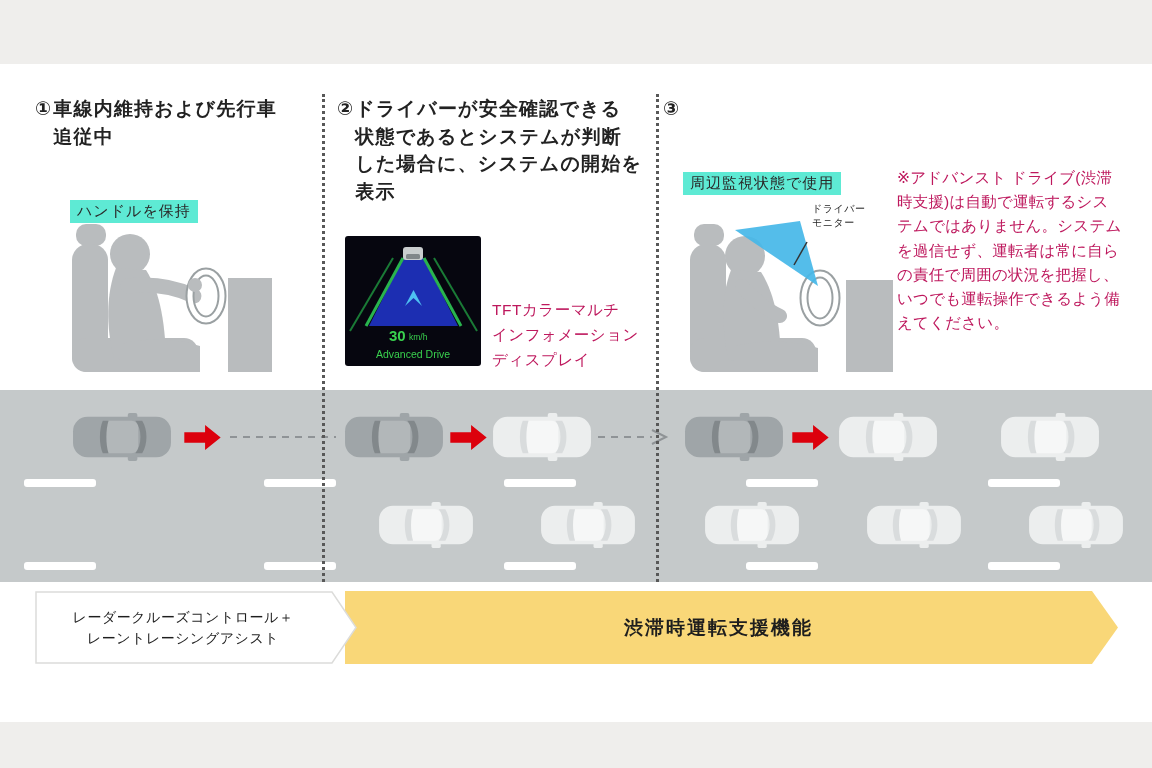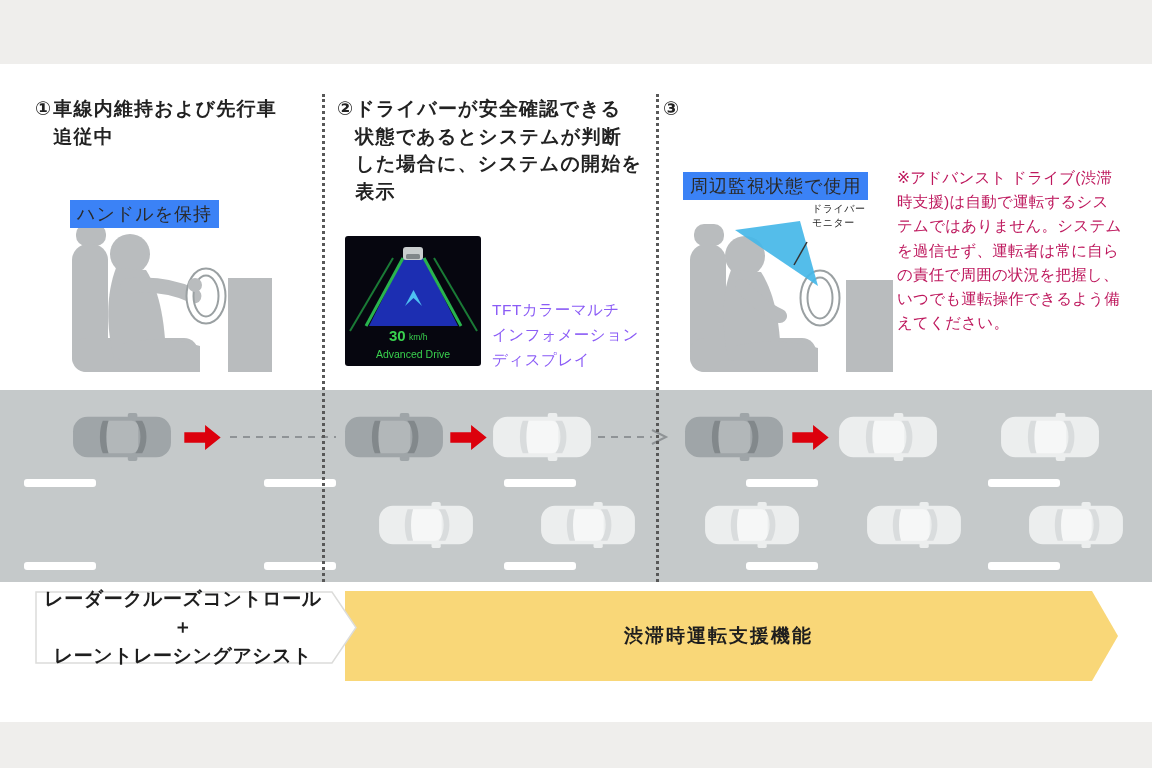--- a/index.html
+++ b/index.html
@@ -4,28 +4,28 @@
 <style>
   *{margin:0;padding:0;box-sizing:border-box}
   body{font-family:"Liberation Sans","DejaVu Sans",sans-serif;background:#efeeec}
   .page{position:relative;width:1152px;height:768px;background:#efeeec;overflow:hidden}
   .panel{position:absolute;left:0;top:64px;width:1152px;height:658px;background:#fff}
   .abs{position:absolute}
   .preline{white-space:pre-line}
   .heading{display:flex;font-weight:700;font-size:19px;line-height:1.45;color:#222;letter-spacing:1.2px}
   .heading .num{flex:0 0 auto;margin-right:1px}
   .sep{position:absolute;width:0;border-left:3px dotted #585858}
-  .imglabel{position:absolute;background:#3b82f6;padding:2px 7px;font-size:18px;color:#2a2a2a;letter-spacing:1px}
-  .sidelabel{position:absolute;font-size:15.5px;line-height:1.6;color:#8b5cf6;letter-spacing:0.5px}
+  .imglabel{position:absolute;background:#5eead4;padding:2px 7px;font-size:15px;color:#2a2a2a;letter-spacing:1px}
+  .sidelabel{position:absolute;font-size:15.5px;line-height:1.6;color:#be185d;letter-spacing:0.5px}
   .monlabel{position:absolute;font-size:10px;line-height:1.35;color:#1f1f1f;letter-spacing:0.5px}
   .note{position:absolute;left:897px;top:166px;width:226px;font-size:15.5px;line-height:1.56;color:#be185d;letter-spacing:0.2px}
   .car{color:inherit}
   .car-gray{--body:#9fa5a8;--roof:#b2b7b9;--glass:#82888b}
   .car-white{--body:#eceeee;--roof:#f6f7f7;--glass:#d9dcdd}
-  .banner-text-w{position:absolute;left:0;top:0;right:26px;bottom:0;display:flex;align-items:center;justify-content:center;text-align:center;font-weight:700;font-size:19px;line-height:1.5;color:#1e1e1e;letter-spacing:0.5px}
+  .banner-text-w{position:absolute;left:0;top:0;right:26px;bottom:0;display:flex;align-items:center;justify-content:center;text-align:center;font-weight:400;font-size:14px;line-height:1.5;color:#1e1e1e;letter-spacing:0.5px}
   .banner-text-y{position:absolute;left:0;top:0;right:26px;bottom:0;display:flex;align-items:center;justify-content:center;text-align:center;font-weight:700;font-size:19px;color:#1e1e1e;letter-spacing:2px}
   .tft svg text{font-family:"Liberation Sans","DejaVu Sans",sans-serif}
 </style>
 </head>
 <body>
 
 <svg width="0" height="0" style="position:absolute" aria-hidden="true">
   <defs>
     <symbol id="car-top" viewBox="0 0 104 50">
       <rect x="58" y="0" width="10" height="7" rx="2" style="fill:var(--body)"></rect>
@@ -154,21 +154,21 @@
       <polygon points="57,62 122,53 140,118" fill="#45b7e8" opacity="0.92"></polygon>
       <line x1="129" y1="74" x2="116" y2="97" stroke="#333333" stroke-width="1.5"></line>
     </svg>
   </div>
   <div class="imglabel" style="left:683px;top:172px">周辺監視状態で使用</div>
   <div class="monlabel preline" style="left:812px;top:202px">ドライバー
 モニター</div>
 
   <div class="note">※アドバンスト ドライブ(渋滞時支援)は自動で運転するシステムではありません。システムを過信せず、運転者は常に自らの責任で周囲の状況を把握し、いつでも運転操作できるよう備えてください。</div>
 
-  <div class="abs" style="left:345px;top:591px;width:773px;height:90px;background:#f9d778;clip-path:polygon(0 0, calc(100% - 26px) 0, 100% 50%, calc(100% - 26px) 100%, 0 100%)">
+  <div class="abs" style="left:345px;top:591px;width:773px;height:73px;background:#f9d778;clip-path:polygon(0 0, calc(100% - 26px) 0, 100% 50%, calc(100% - 26px) 100%, 0 100%)">
     <div class="banner-text-y">渋滞時運転支援機能</div>
   </div>
   <div class="abs" style="left:35px;top:591px;width:322px;height:73px">
     <svg width="322" height="73" viewBox="0 0 322 73">
       <polygon points="1,1 297,1 321,36.5 297,72 1,72" fill="#ffffff" stroke="#dcdcda" stroke-width="1.5"></polygon>
     </svg>
     <div class="banner-text-w preline">レーダークルーズコントロール＋
 レーントレーシングアシスト</div>
   </div>
 </div>

